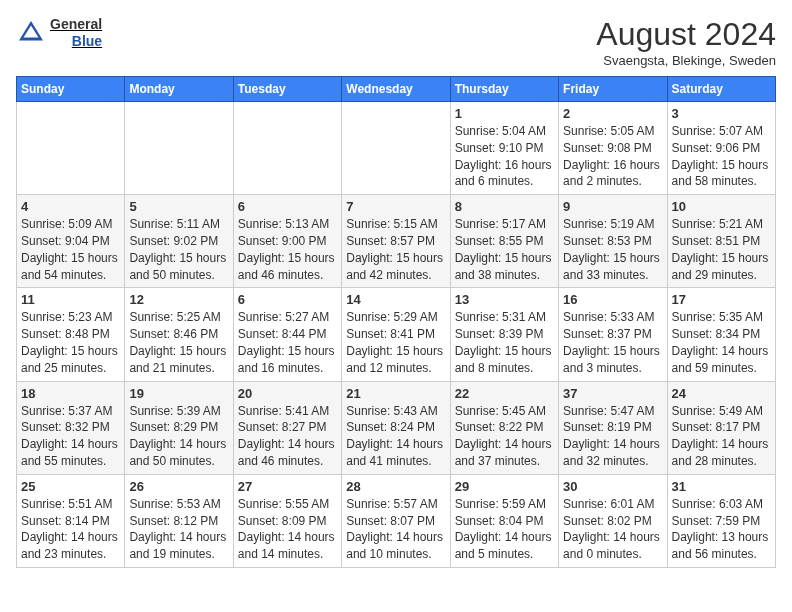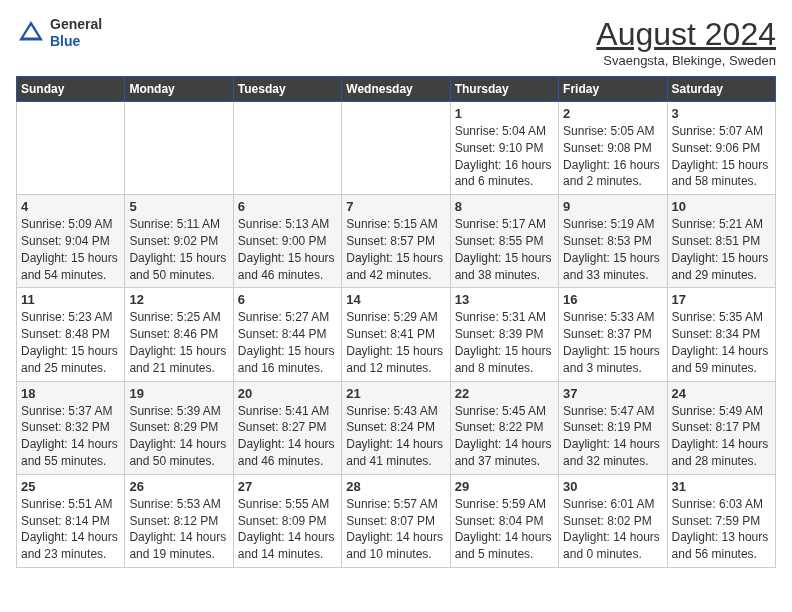--- a/index.html
+++ b/index.html
@@ -13,52 +13,52 @@
     .header {
       display: flex;
       justify-content: space-between;
       align-items: flex-start;
       margin-bottom: 8px;
     }
     .logo {
       display: flex;
       align-items: center;
       gap: 4px;
+      text-decoration: underline;
     }
     .logo-text {
       font-size: 14px;
       font-weight: bold;
       line-height: 1.2;
     }
     .logo-text .general { color: #333; }
-    .logo-text .blue { color: #2255aa; }
+    .logo-text .blue { color: #2255aa; text-align: right; }
     .logo-icon {
       width: 30px;
       height: 30px;
     }
     .title-block {
       text-align: right;
     }
     .month-year {
       font-size: 32px;
       font-weight: normal;
       color: #333;
-      text-decoration: underline;
     }
     .location {
       font-size: 13px;
       color: #333;
     }
     table {
       width: 100%;
       border-collapse: collapse;
       table-layout: fixed;
     }
     thead tr th {
-      background-color: #404040;
+      background-color: #3b82f6;
       color: white;
       font-size: 12px;
       font-weight: bold;
       padding: 5px 4px;
       text-align: left;
       border: 1px solid #2255aa;
     }
     tbody tr td {
       border: 1px solid #ccc;
       vertical-align: top;

